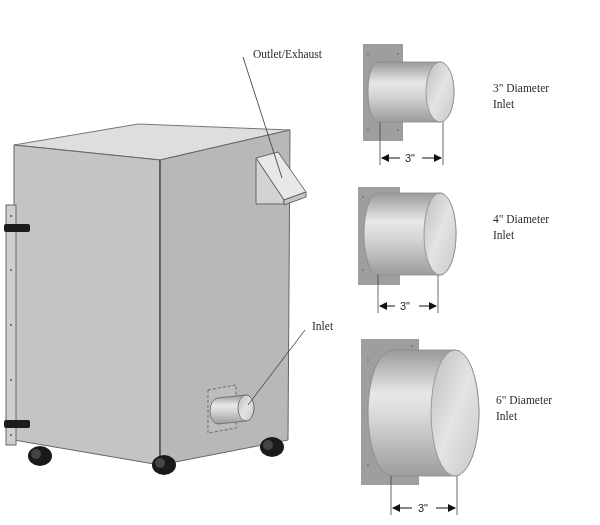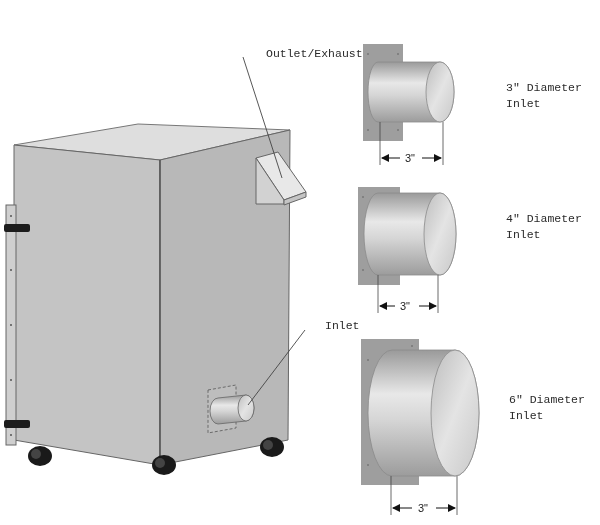--- a/index.html
+++ b/index.html
@@ -1,18 +1,18 @@
 <!DOCTYPE html>
 <html><head>
 <meta charset="utf-8">
 <style>
   html, body { margin: 0; padding: 0; background: #ffffff; }
   body { width: 600px; height: 525px; position: relative; overflow: hidden; font-family: "Liberation Sans", "DejaVu Sans", sans-serif; }
   .canvas { position: absolute; left: 0; top: 0; width: 600px; height: 525px; }
-  .label { position: absolute; font-size: 11.5px; color: #2b2b2b; line-height: 16px; font-family: Liberation Mono, monospace; margin-left: 13px; }
+  .label { position: absolute; font-size: 11.5px; color: #2b2b2b; line-height: 16px; font-family: Liberation Serif, serif; }
   .dim { position: absolute; font-size: 11px; color: #222; background: #fff; padding: 0 2px; line-height: 12px; }
 </style>
 </head>
 <body>
 
 <svg class="canvas" width="600" height="525" viewBox="0 0 600 525" xmlns="http://www.w3.org/2000/svg">
   <defs>
     <linearGradient id="pipeGrad" x1="0" y1="0" x2="0" y2="1">
       <stop offset="0" stop-color="#9a9a9a"></stop>
       <stop offset="0.35" stop-color="#e8e8e8"></stop>

